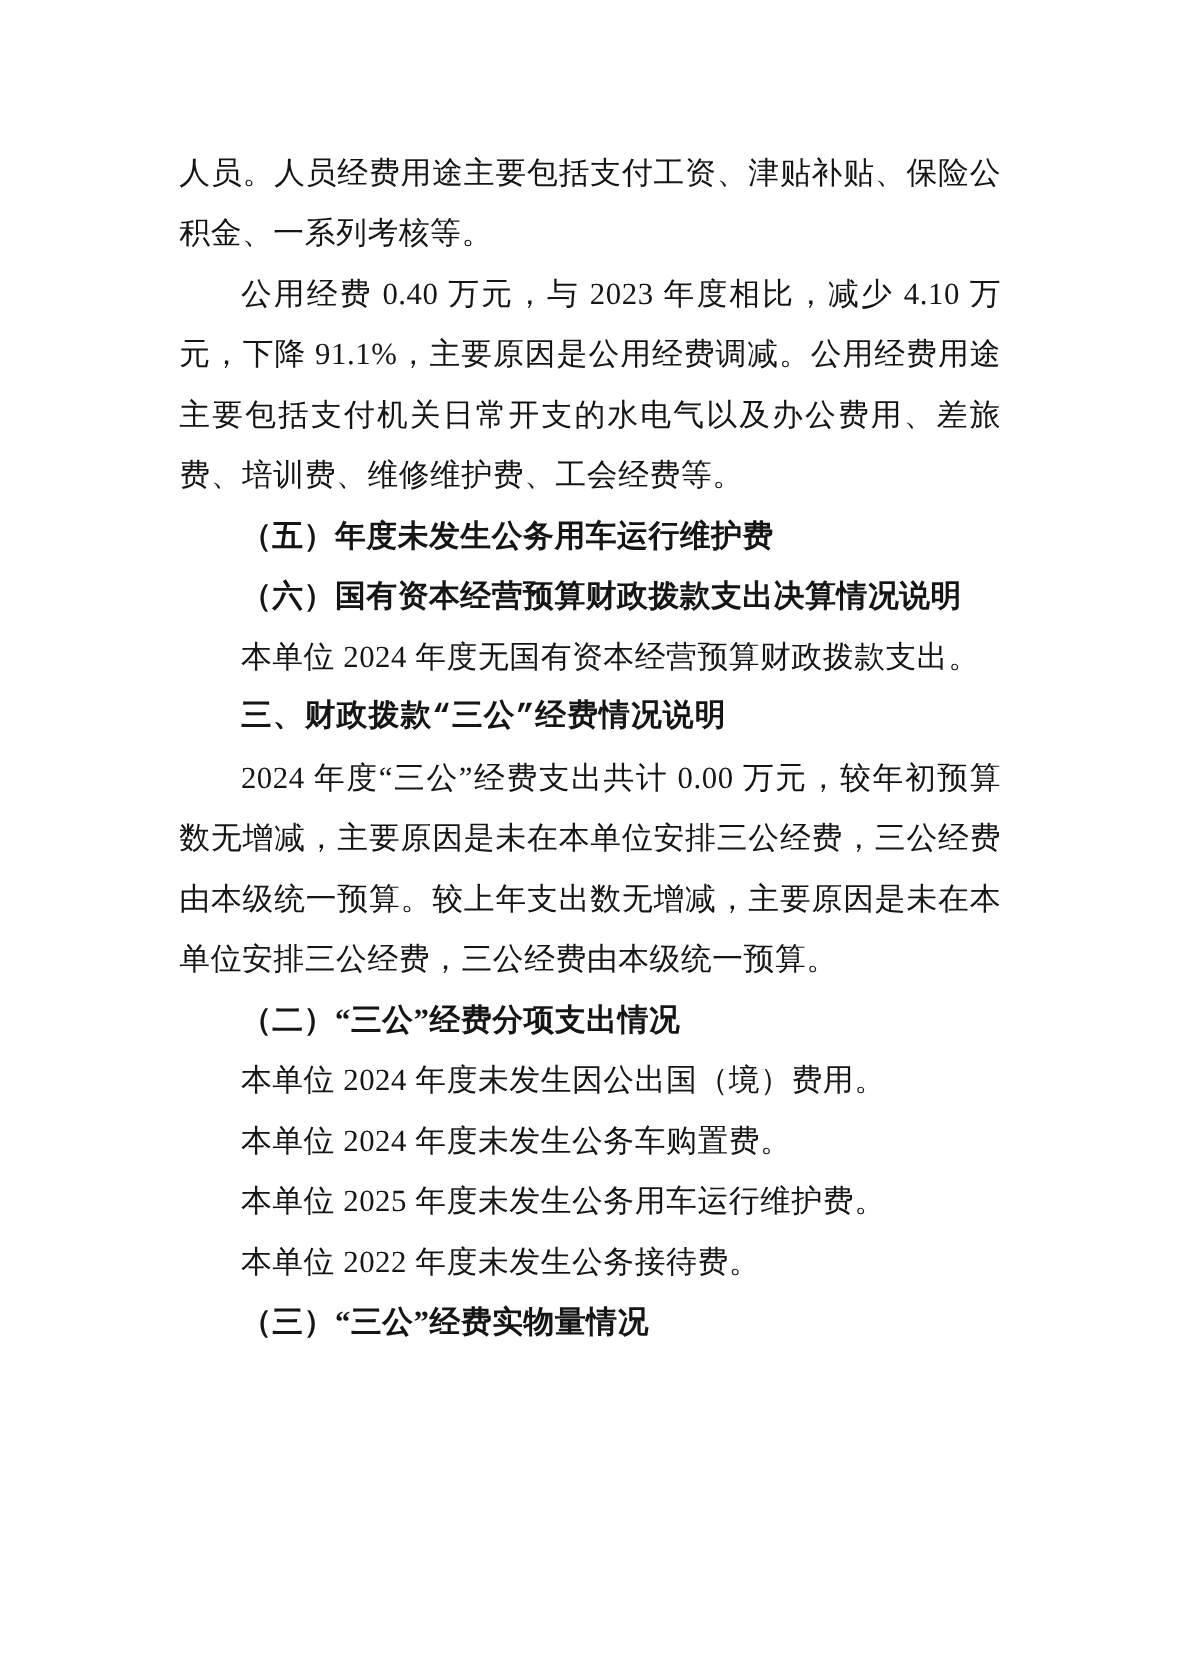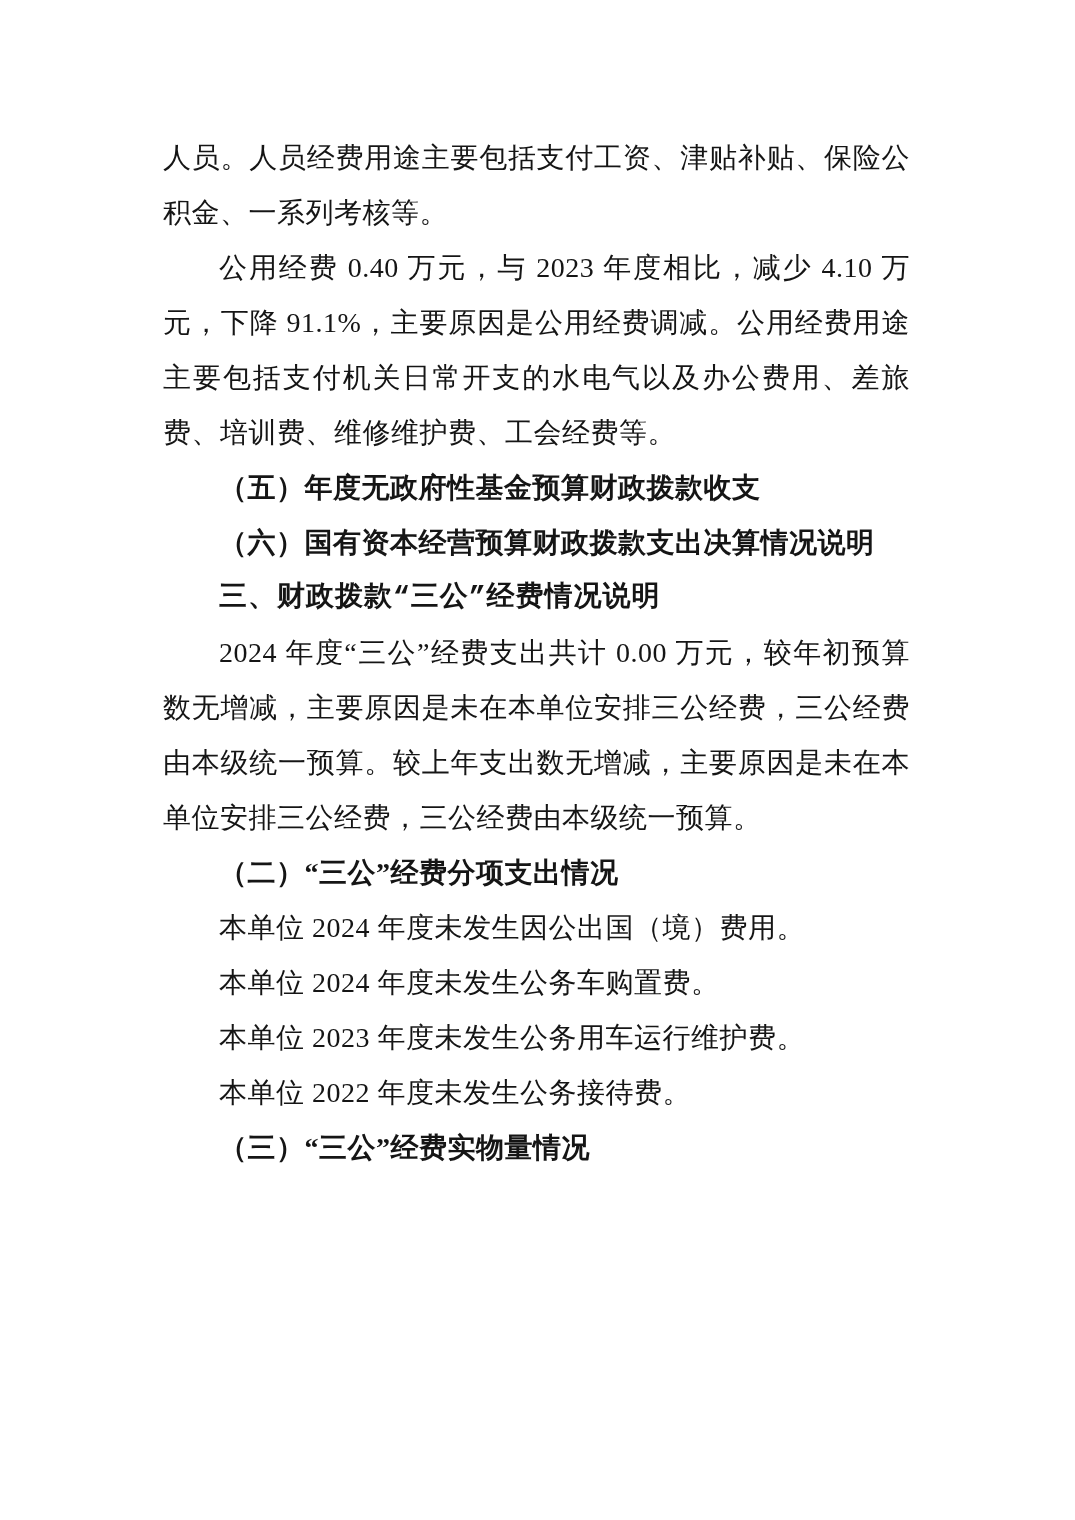--- a/index.html
+++ b/index.html
@@ -56,27 +56,28 @@
     letter-spacing: 3px;
   }
 </style>
 </head>
 <body>
 
 <div class="page">
   <main class="content">
     <p class="para no-indent">人员。人员经费用途主要包括支付工资、津贴补贴、保险公积金、一系列考核等。</p>
     <p class="para indent">公用经费 0.40 万元，与 2023 年度相比，减少 4.10 万元，下降 91.1%，主要原因是公用经费调减。公用经费用途主要包括支付机关日常开支的水电气以及办公费用、差旅费、培训费、维修维护费、工会经费等。</p>
-    <p class="heading-kai indent">（五）年度无政府性基金预算财政拨款收支</p>
+    <p class="heading-kai indent">（五）年度未发生公务用车运行维护费</p>
     <p class="heading-kai indent">（六）国有资本经营预算财政拨款支出决算情况说明</p>
+    <p class="para indent">本单位 2024 年度无国有资本经营预算财政拨款支出。</p>
     <p class="heading-hei indent">三、财政拨款“三公”经费情况说明</p>
     <p class="para indent">2024 年度“三公”经费支出共计 0.00 万元，较年初预算数无增减，主要原因是未在本单位安排三公经费，三公经费由本级统一预算。较上年支出数无增减，主要原因是未在本单位安排三公经费，三公经费由本级统一预算。</p>
     <p class="heading-kai indent">（二）“三公”经费分项支出情况</p>
     <p class="para indent">本单位 2024 年度未发生因公出国（境）费用。</p>
     <p class="para indent">本单位 2024 年度未发生公务车购置费。</p>
-    <p class="para indent">本单位 2023 年度未发生公务用车运行维护费。</p>
+    <p class="para indent">本单位 2025 年度未发生公务用车运行维护费。</p>
     <p class="para indent">本单位 2022 年度未发生公务接待费。</p>
     <p class="heading-kai indent">（三）“三公”经费实物量情况</p>
   </main>
   <footer class="footer">
     <span>- 4 -</span>
   </footer>
 </div>
 
 </body></html>

